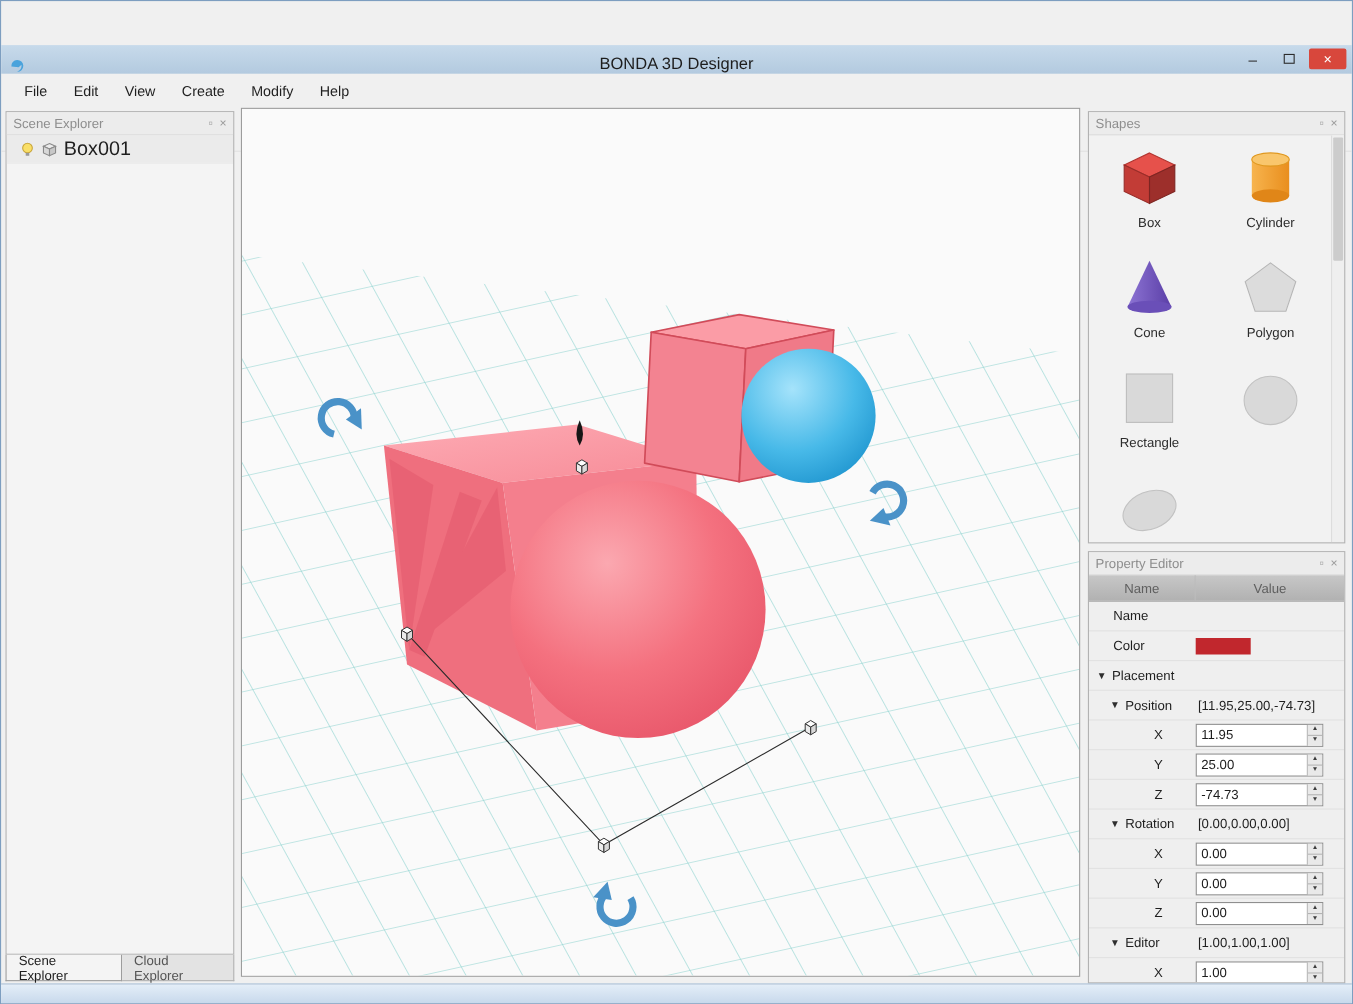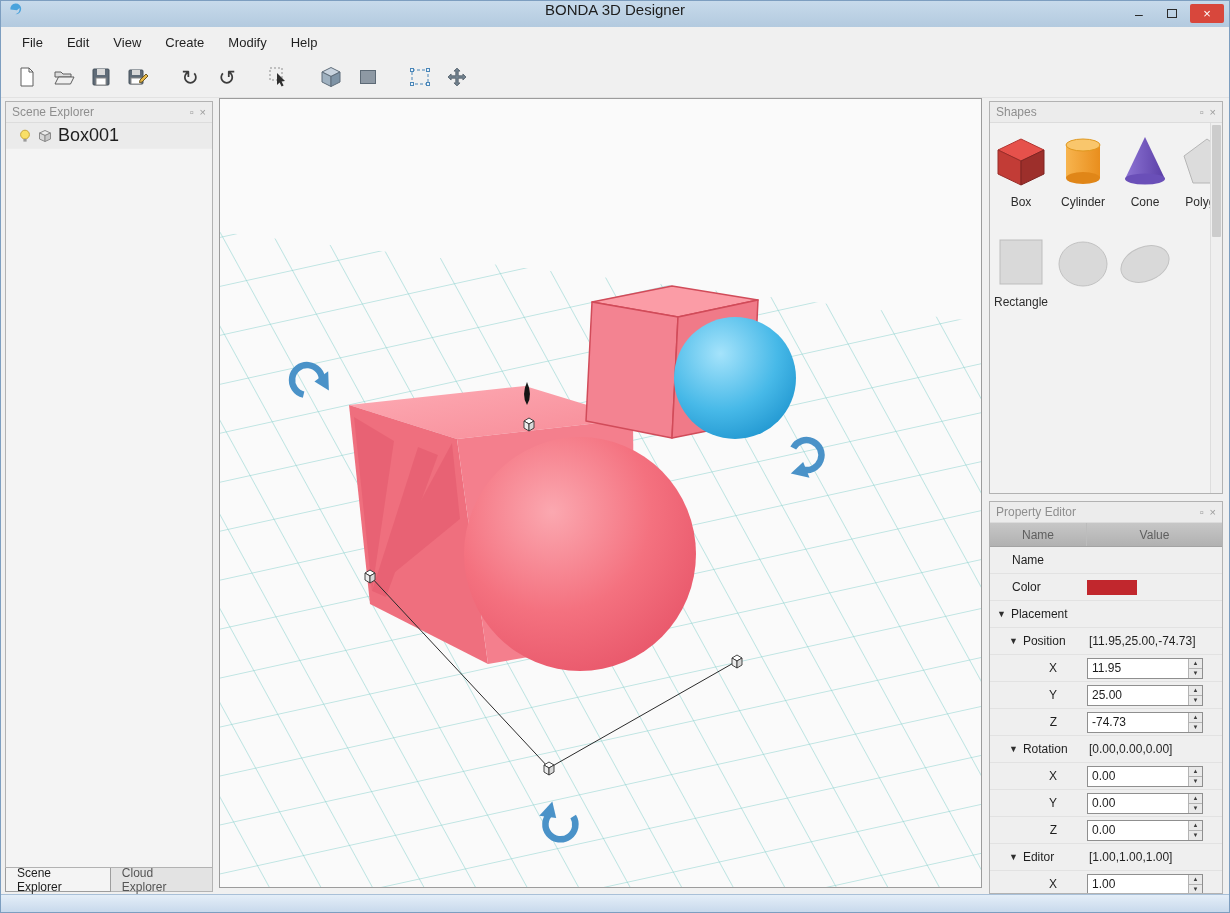--- a/index.html
+++ b/index.html
@@ -3,21 +3,21 @@
 <meta charset="utf-8">
 <style>
   html,body{margin:0;padding:0;background:#8fa3b8;}
   *{box-sizing:border-box;}
   .window{position:relative;width:1230px;height:913px;background:#f0f0f0;
     border:1px solid #7d9ec0;overflow:hidden;
     font-family:"Liberation Sans",sans-serif;-webkit-font-smoothing:antialiased;}
 
   
   .titlebar{position:relative;height:26px;background:linear-gradient(#c7daeb,#b3cadf);
-    display:flex;align-items:flex-start;}
+    display:flex;align-items:flex-end;margin-top:40px;}
   .logo{margin-left:7px;display:flex;z-index:2;}
   .title{position:absolute;left:0;right:0;text-align:center;font-size:15px;color:#1d1d1d;}
   .win-controls{position:absolute;right:5px;top:3px;display:flex;gap:3px;z-index:3;}
   .win-btn{width:30px;height:19px;display:flex;align-items:center;justify-content:center;
     font-size:14px;color:#2b2b2b;cursor:default;}
   .win-btn .sq{display:inline-block;width:10px;height:9px;border:1px solid #2b2b2b;background:transparent;}
   .win-btn.close{background:#d8473c;color:#fff;width:34px;border-radius:2px;font-size:13px;}
 
   
   .menubar{height:30px;display:flex;align-items:center;padding-left:9px;font-size:13px;color:#1f1f1f;}
@@ -51,21 +51,21 @@
   
   .viewport{position:absolute;left:218px;top:0;width:763px;height:790px;border:1px solid #9c9c9c;
     background:#fafafa;overflow:hidden;}
   .viewport svg{display:block;width:100%;height:100%;}
 
   
   .right-col{position:absolute;left:988px;top:3px;width:234px;bottom:0;}
   .shapes-panel{position:absolute;top:0;left:0;right:0;height:393px;border:1px solid #b2b2b2;
     background:#f2f2f2;display:flex;flex-direction:column;overflow:hidden;}
   .shapes-body{flex:1;position:relative;overflow:hidden;}
-  .shapes-grid{display:grid;grid-template-columns:1fr 1fr 1fr 1fr;margin-right:12px;}
+  .shapes-grid{display:grid;grid-template-columns:1fr 1fr;margin-right:12px;}
   .shape-cell{height:100px;display:flex;flex-direction:column;align-items:center;padding-top:8px;
     font-size:12px;color:#2d2d2d;border:1px solid transparent;}
   .shape-cell.selected{background:#d8e9f8;border:1px solid #8fbbe3;}
   .shape-label{margin-top:3px;}
   .vscroll{position:absolute;right:0;top:0;bottom:0;width:12px;background:#efefef;border-left:1px solid #dddddd;}
   .vthumb{position:absolute;top:2px;left:1px;right:1px;height:112px;background:#cccccc;border-radius:1px;}
 
   
   .prop-panel{position:absolute;top:400px;left:0;right:0;bottom:0;border:1px solid #b2b2b2;
     background:#efefef;display:flex;flex-direction:column;overflow:hidden;}

